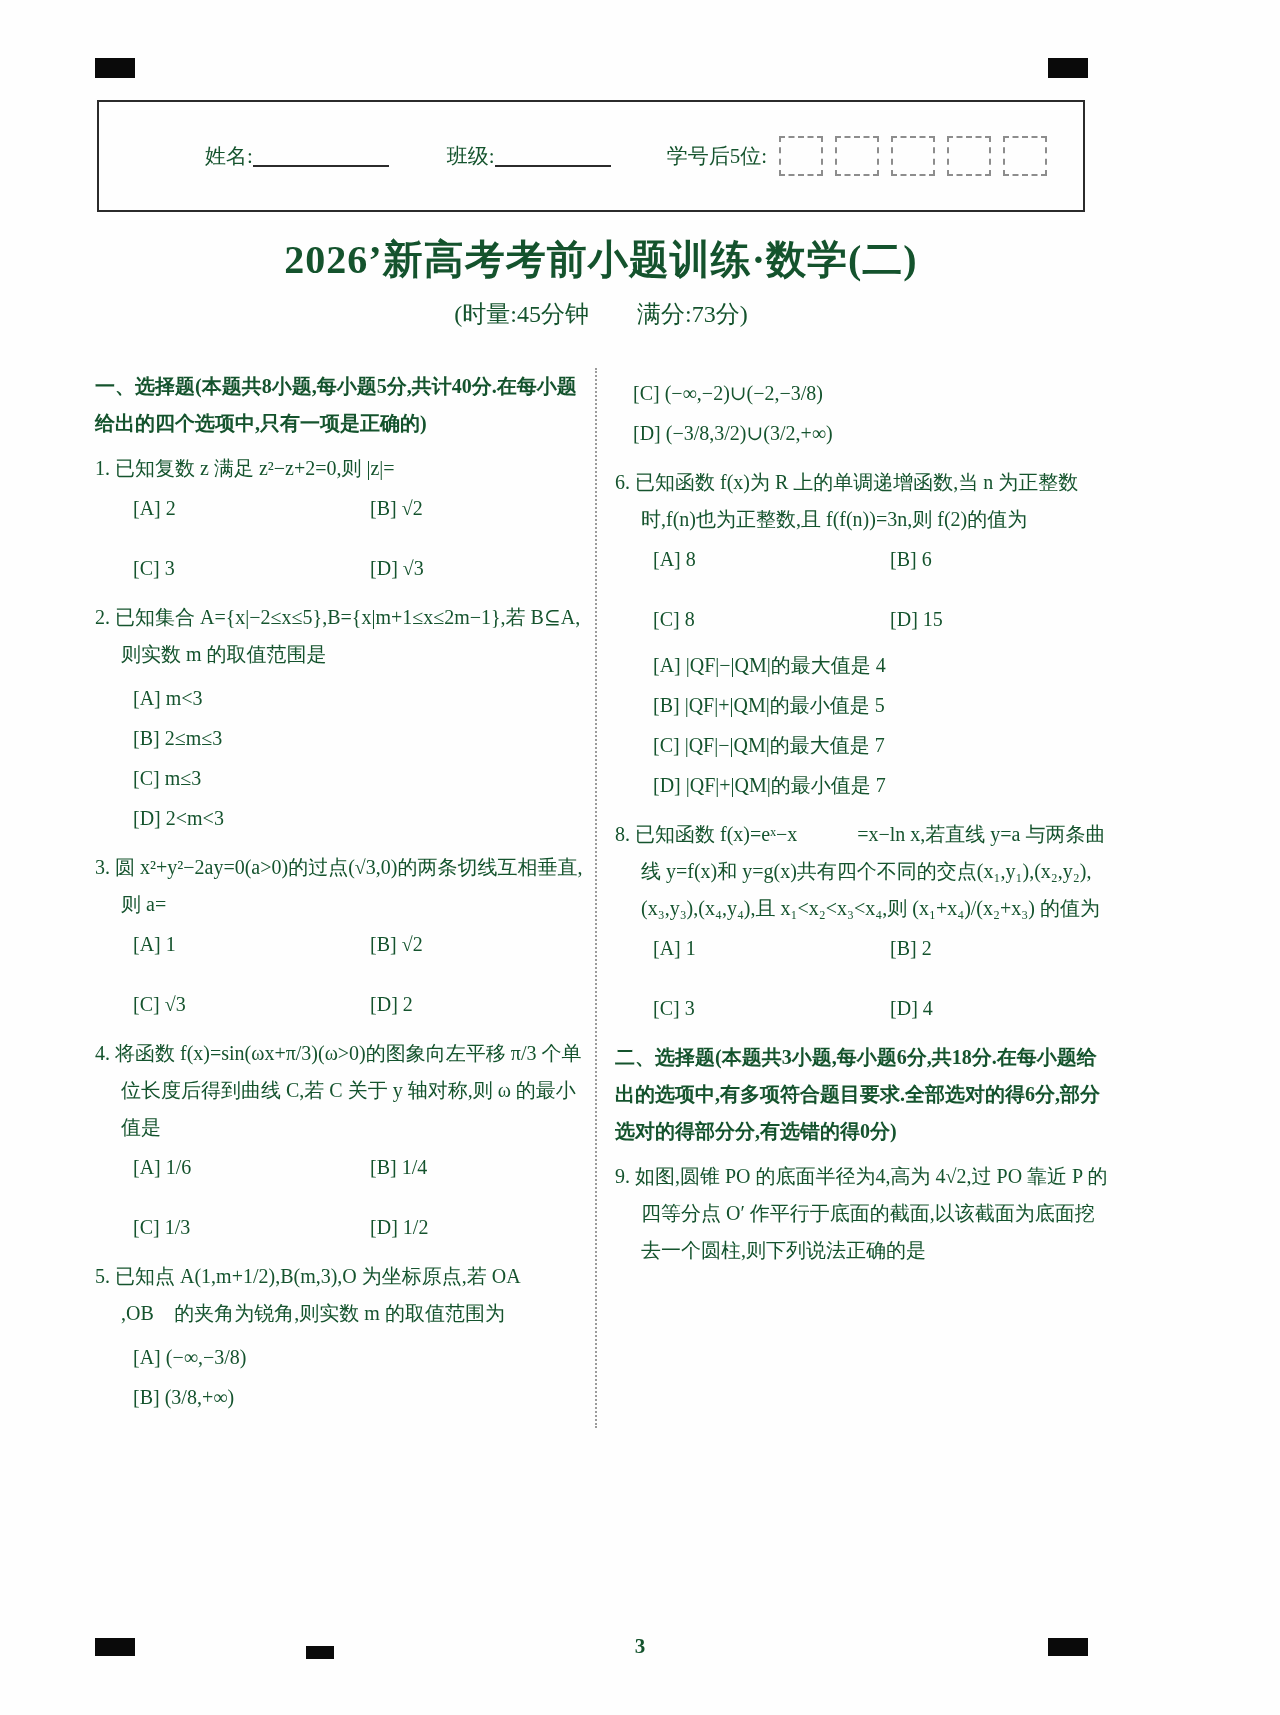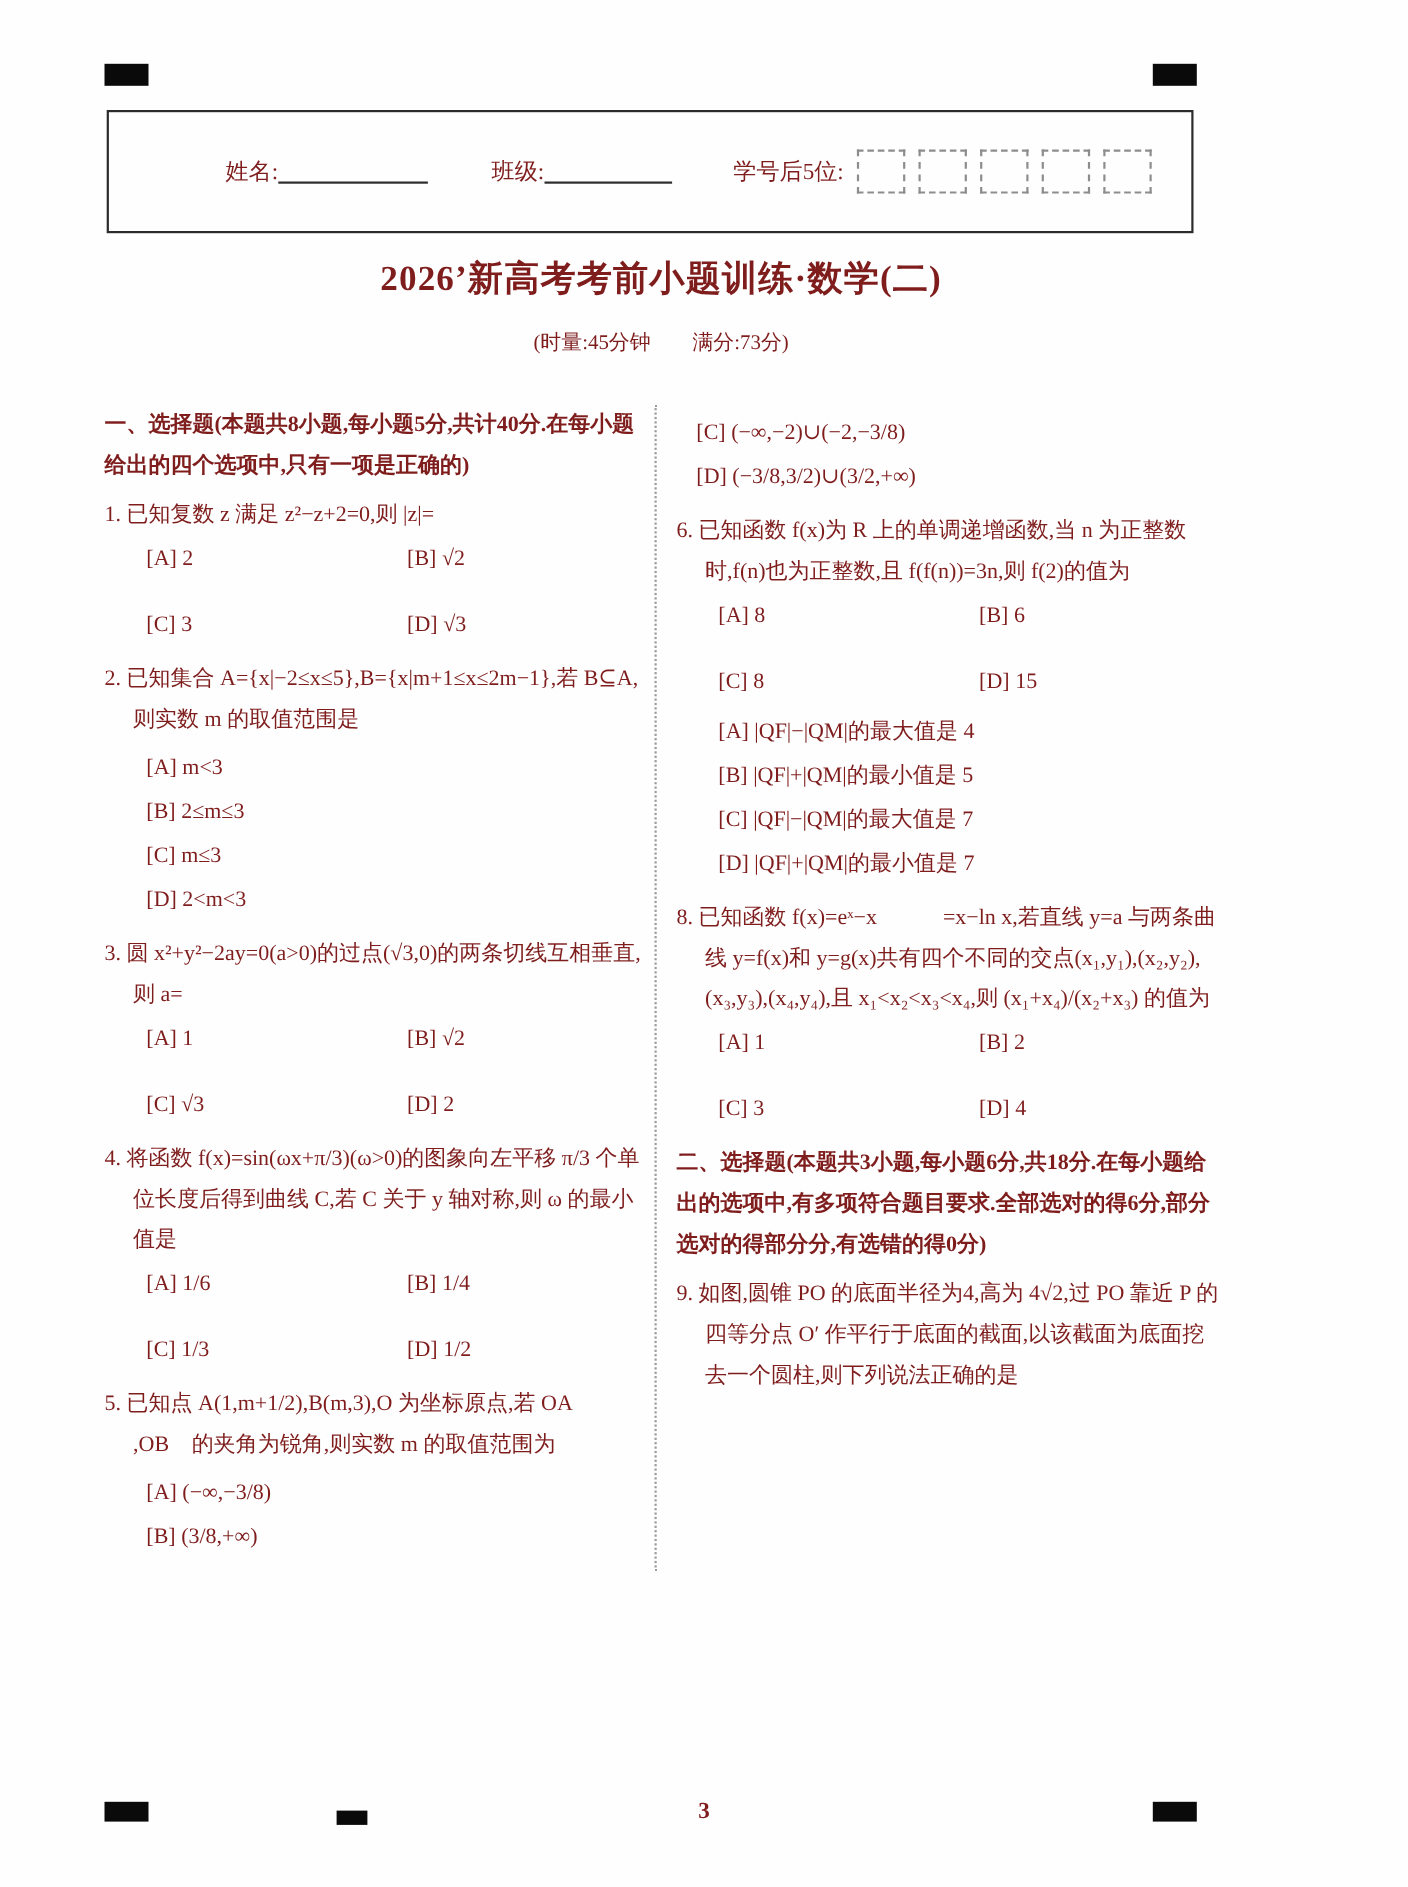--- a/index.html
+++ b/index.html
@@ -3,21 +3,21 @@
 <meta charset="utf-8">
 <style>
   * { box-sizing: border-box; }
   body { margin: 0; background: #ffffff; }
   .page {
     position: relative;
     width: 1280px;
     height: 1715px;
     background: #fefefe;
     font-family: "Liberation Serif", "DejaVu Serif", serif;
-    color: #7f1d1d;
+    color: #14532d;
     overflow: hidden;
   }
   
   .regmark { position: absolute; background: #0a0a0a; }
   .mark-tl { left: 95px;  top: 58px;  width: 40px; height: 20px; }
   .mark-tr { left: 1048px; top: 58px; width: 40px; height: 20px; }
   .mark-bl { left: 95px;  top: 1638px; width: 40px; height: 18px; }
   .mark-bm { left: 306px; top: 1646px; width: 28px; height: 13px; }
   .mark-br { left: 1048px; top: 1638px; width: 40px; height: 18px; }
 
@@ -45,31 +45,31 @@
     width: 44px; height: 40px;
     border: 2px dashed #8d8d8d;
     margin-right: 12px;
   }
 
   .title {
     position: absolute;
     left: 95px; top: 232px;
     width: 1012px;
     text-align: center;
-    font-size: 32px;
+    font-size: 40px;
     font-weight: bold;
     letter-spacing: 1px;
     margin: 0;
   }
   .subtitle {
     position: absolute;
     left: 95px; top: 298px;
     width: 1012px;
     text-align: center;
-    font-size: 19px;
+    font-size: 24px;
     margin: 0;
   }
 
   .columns {
     position: absolute;
     left: 95px; top: 368px;
     width: 1014px;
     display: flex;
     align-items: stretch;
   }

